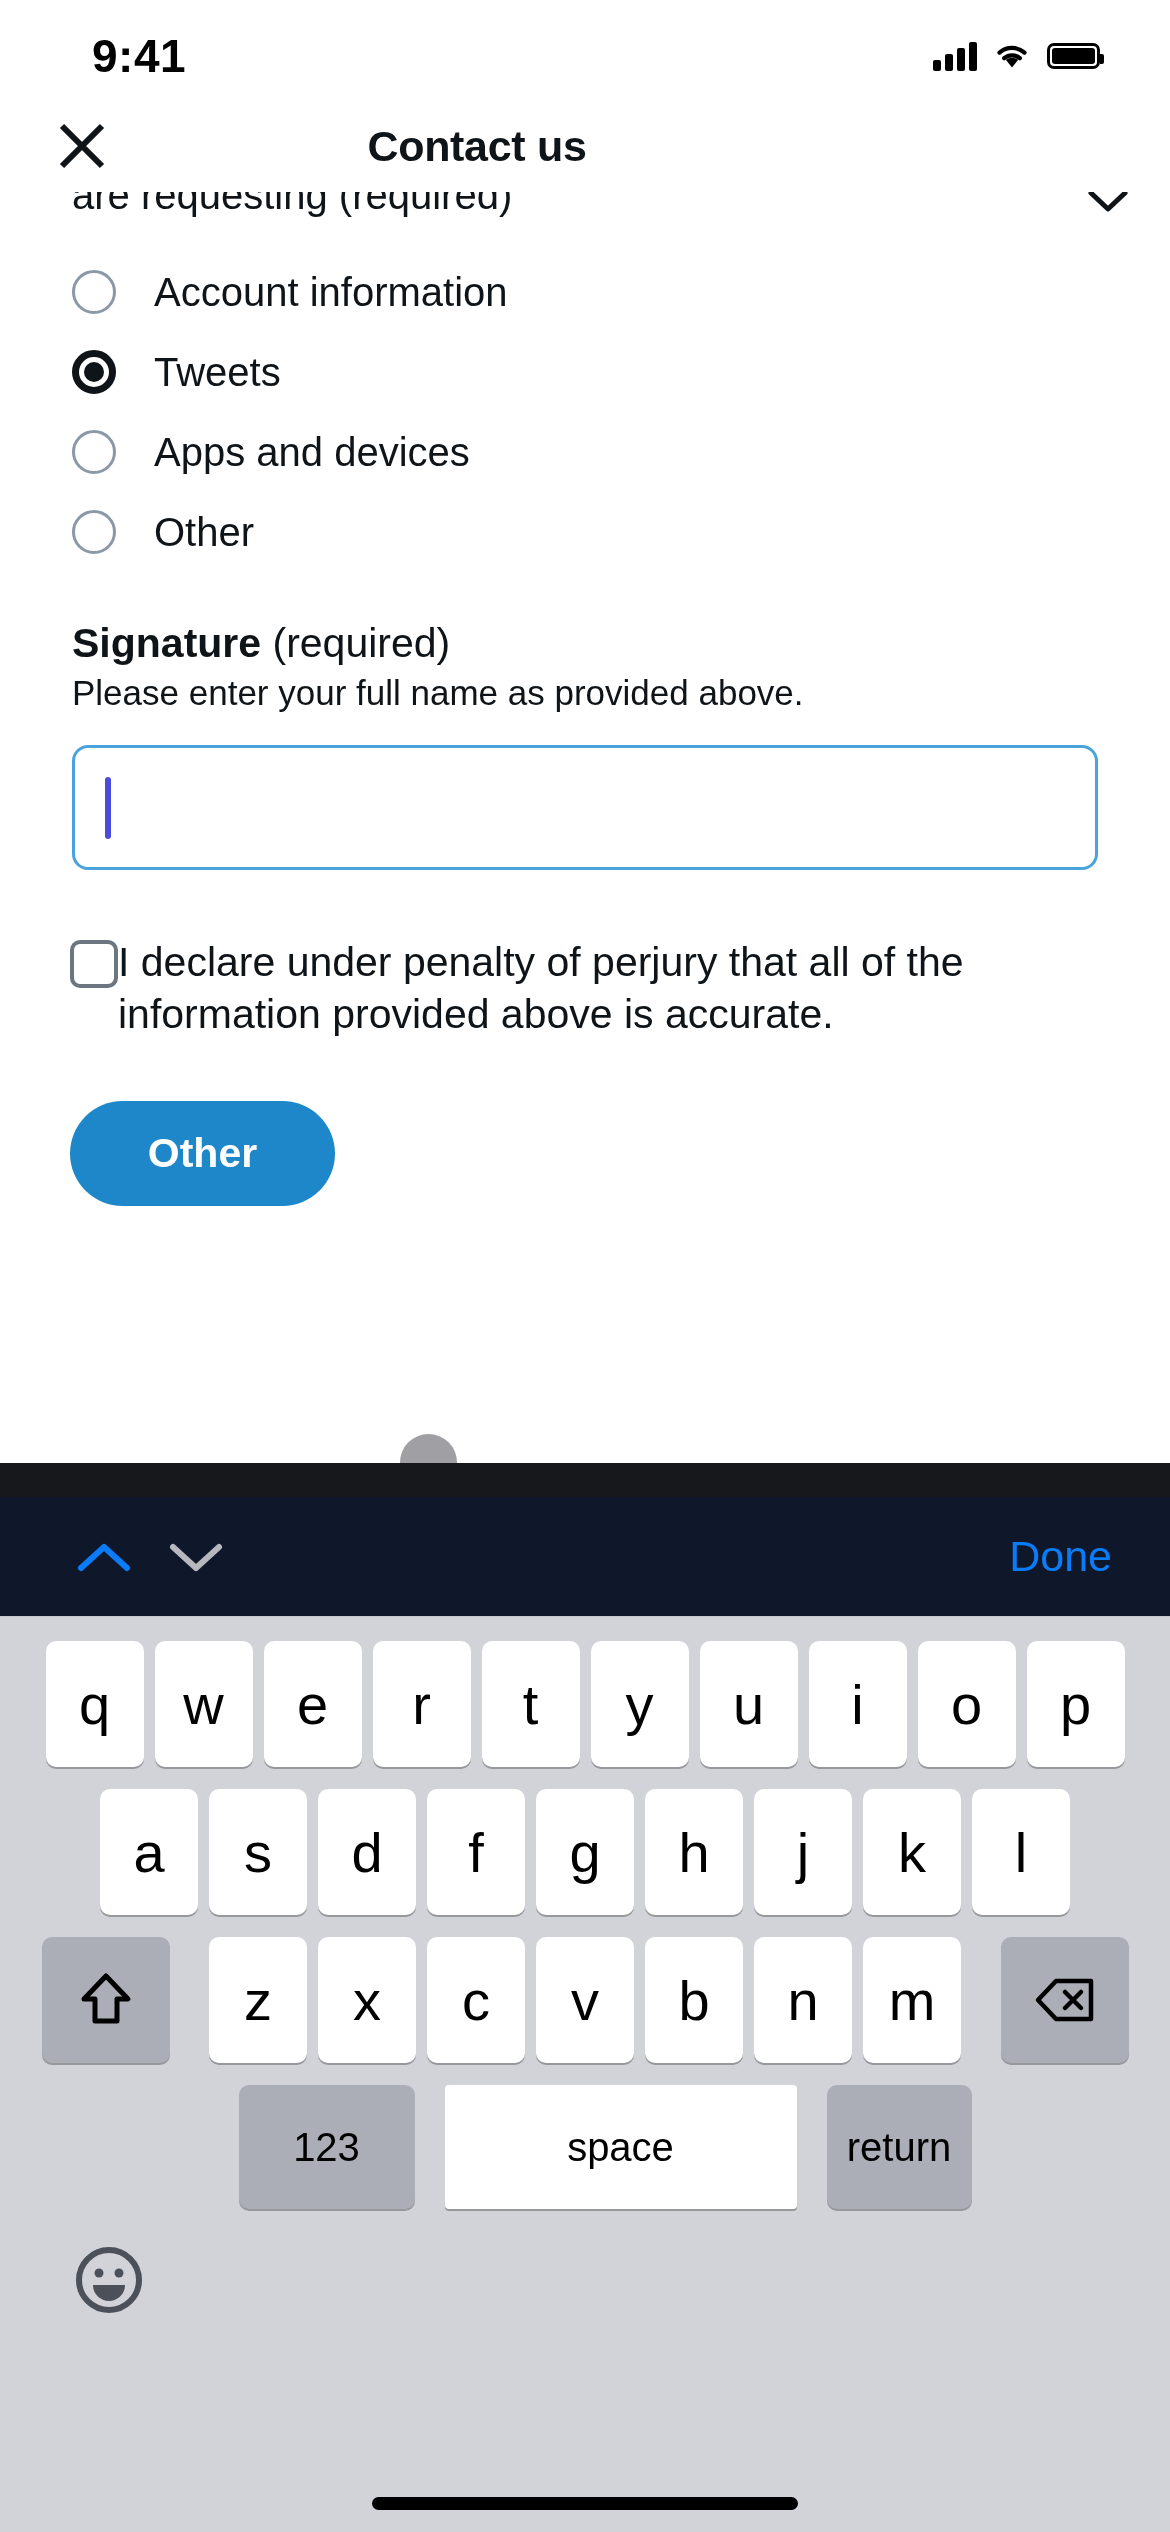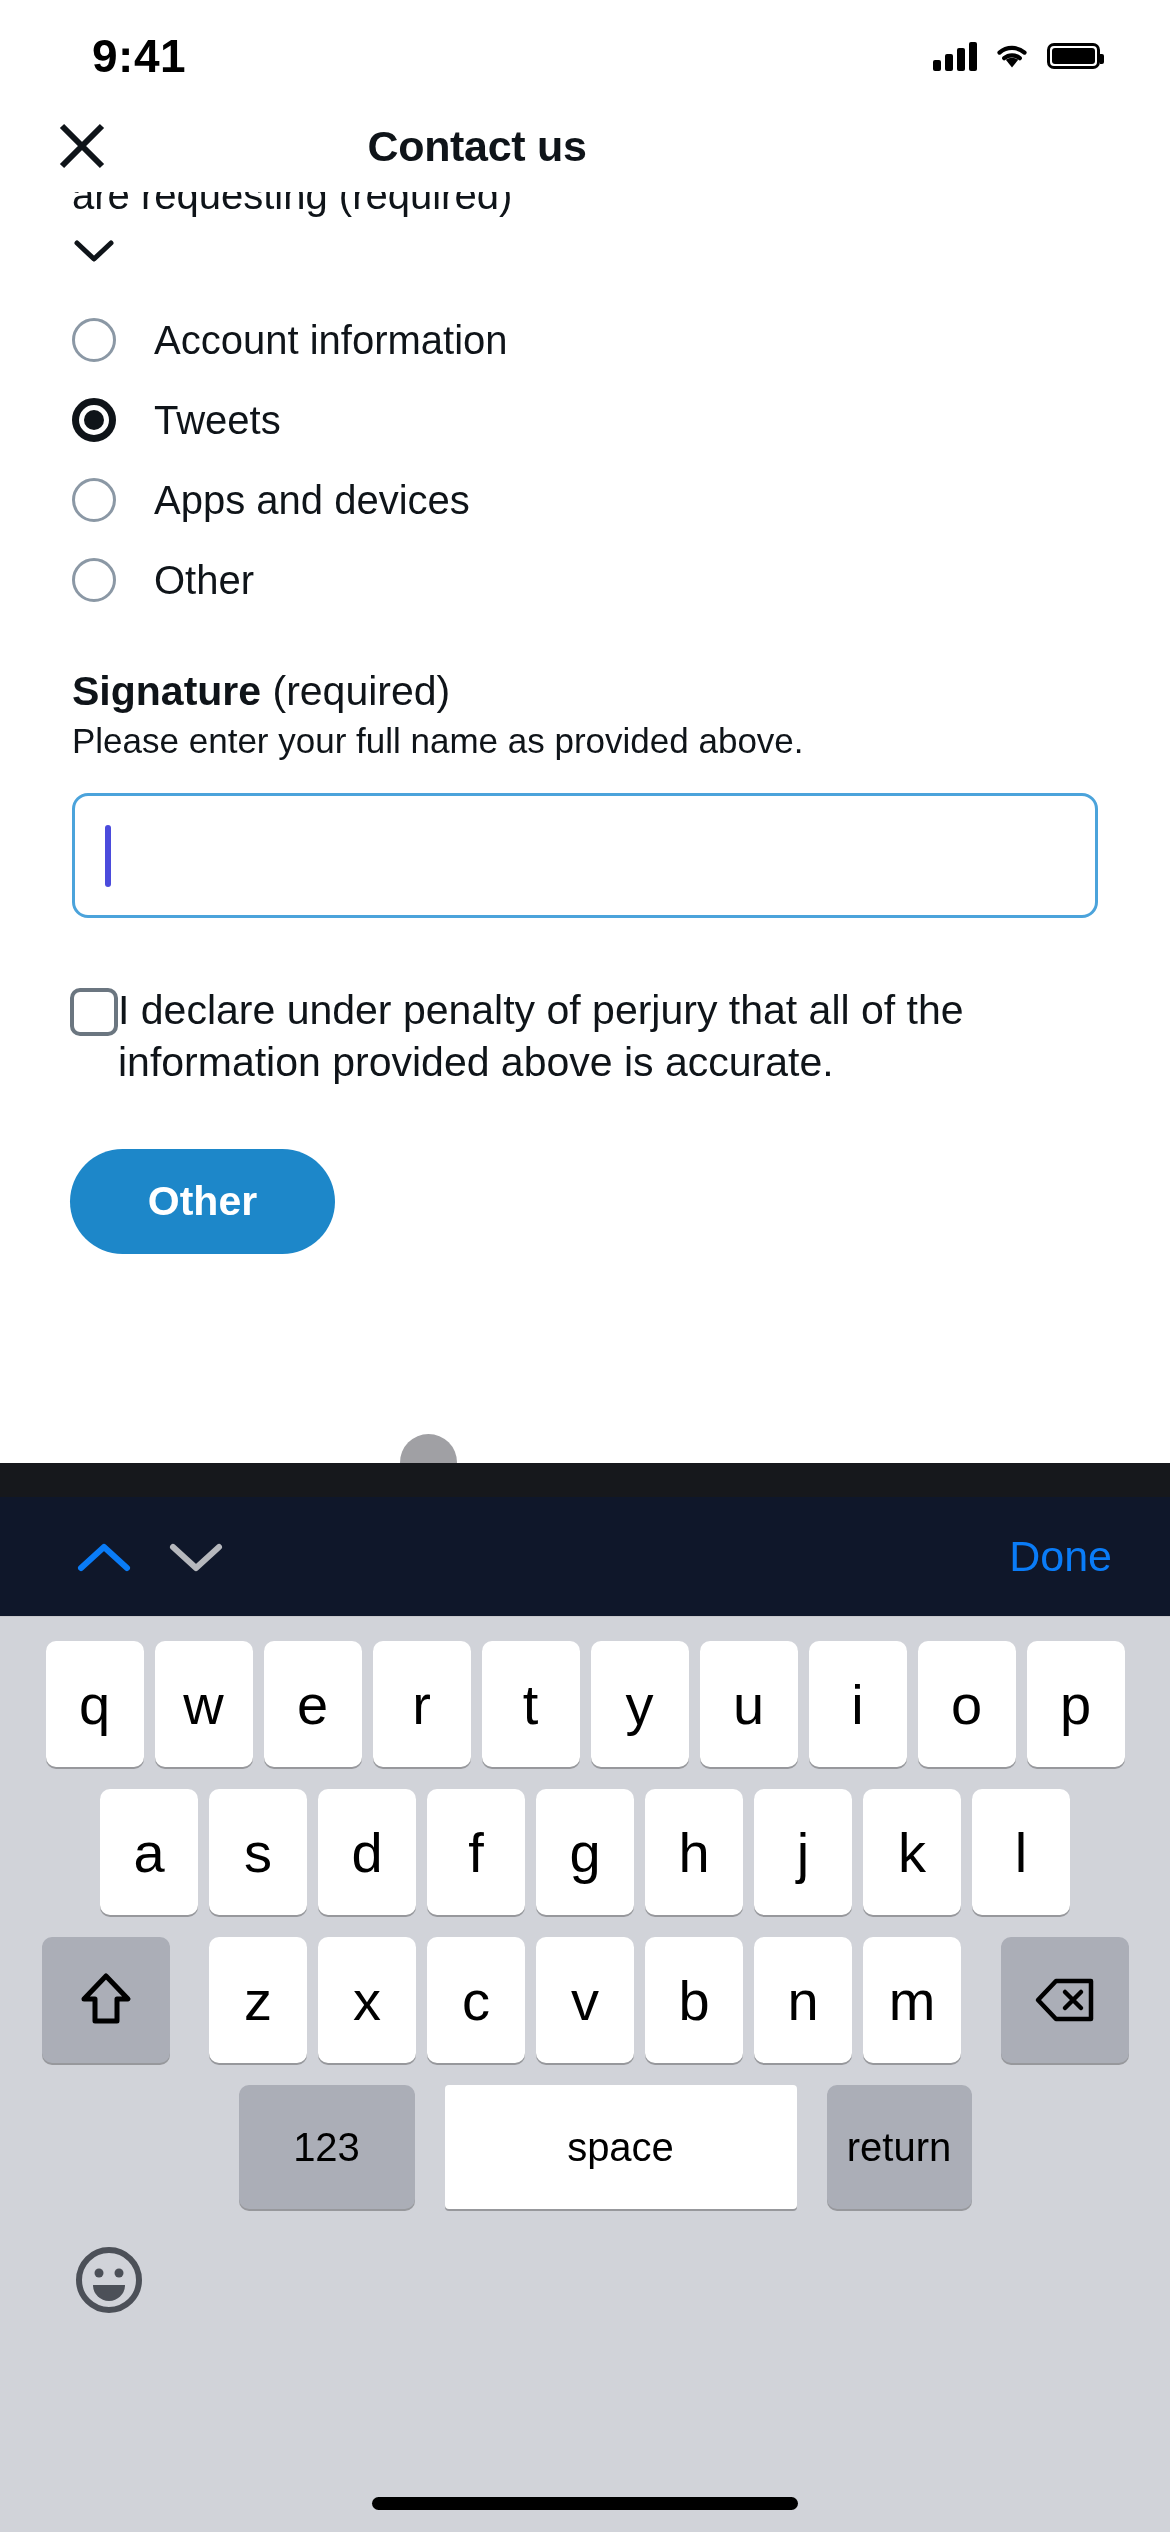--- a/index.html
+++ b/index.html
@@ -44,21 +44,21 @@
     letter-spacing:-0.3px;
   }
 
   
   .content{
     position:absolute; top:192px; left:0; width:1170px; height:1254px;
     background:#fff; overflow:hidden;
   }
   .cut-row{
     display:flex; align-items:flex-start; justify-content:space-between;
-    padding:0 40px 0 72px; margin-top:-22px;flex-direction:column;
+    padding:0 40px 0 72px; margin-top:-22px;
   }
   .cut-text{ font-size:40px; color:#0f1419; line-height:1.25; }
   .chev-small{ margin-top:18px; }
 
   .radio-group{ margin-top:32px; padding-left:72px; }
   .radio-row{ display:flex; align-items:center; height:80px; }
   .radio{
     width:44px; height:44px; border-radius:50%;
     border:3px solid #8b98a5; background:#fff; flex:none;
     display:flex; align-items:center; justify-content:center;

